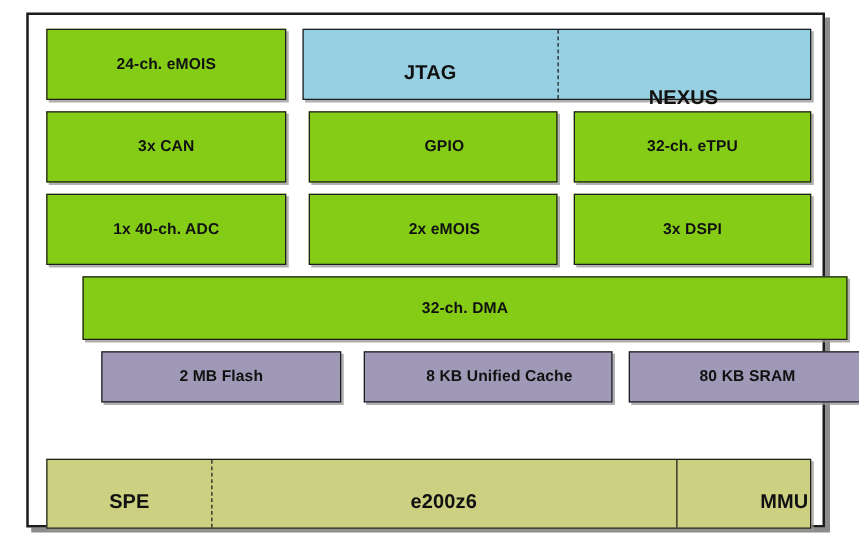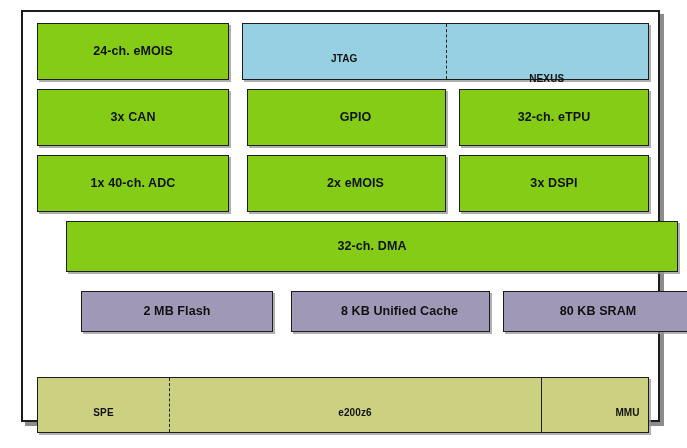--- a/index.html
+++ b/index.html
@@ -60,21 +60,21 @@
   .r-peri{height:57px;margin-bottom:9px;}
   .col1{width:192px;}
   .col2{width:199px;margin-left:18px;padding-left:18px;}
   .col3{width:190px;margin-left:13px;}
   .full{width:612px;}
 
   .r-wide-head{height:57px;margin-bottom:9px;}
   .head-left{width:192px;}
   .head-right{width:407px;margin-left:13px;}
 
-  .r-dma{height:51px;margin-bottom:19px;padding-left:29px;}
+  .r-dma{height:51px;margin-bottom:9px;padding-left:29px;}
   .r-mem{height:41px;margin-bottom:9px;margin-left:44px;}
   .r-core{height:92px;}
 
   
   .divider-dashed{
     position:absolute;
     top:0;bottom:0;
     width:0;
     border-left:1px dashed #1d1d1d;
   }
@@ -84,21 +84,21 @@
     width:0;
     border-left:1px solid #1d1d1d;
   }
   
   .seg{
     position:absolute;
     top:14px;bottom:0;
     display:flex;
     align-items:center;
     justify-content:center;
-    font-size:10px;
+    font-size:16px;
     font-weight:bold;
     color:#111111;
     white-space:nowrap;
   }
 </style>
 </head>
 <body>
 
 <div id="diagram-frame">
   <div id="block-stack">

